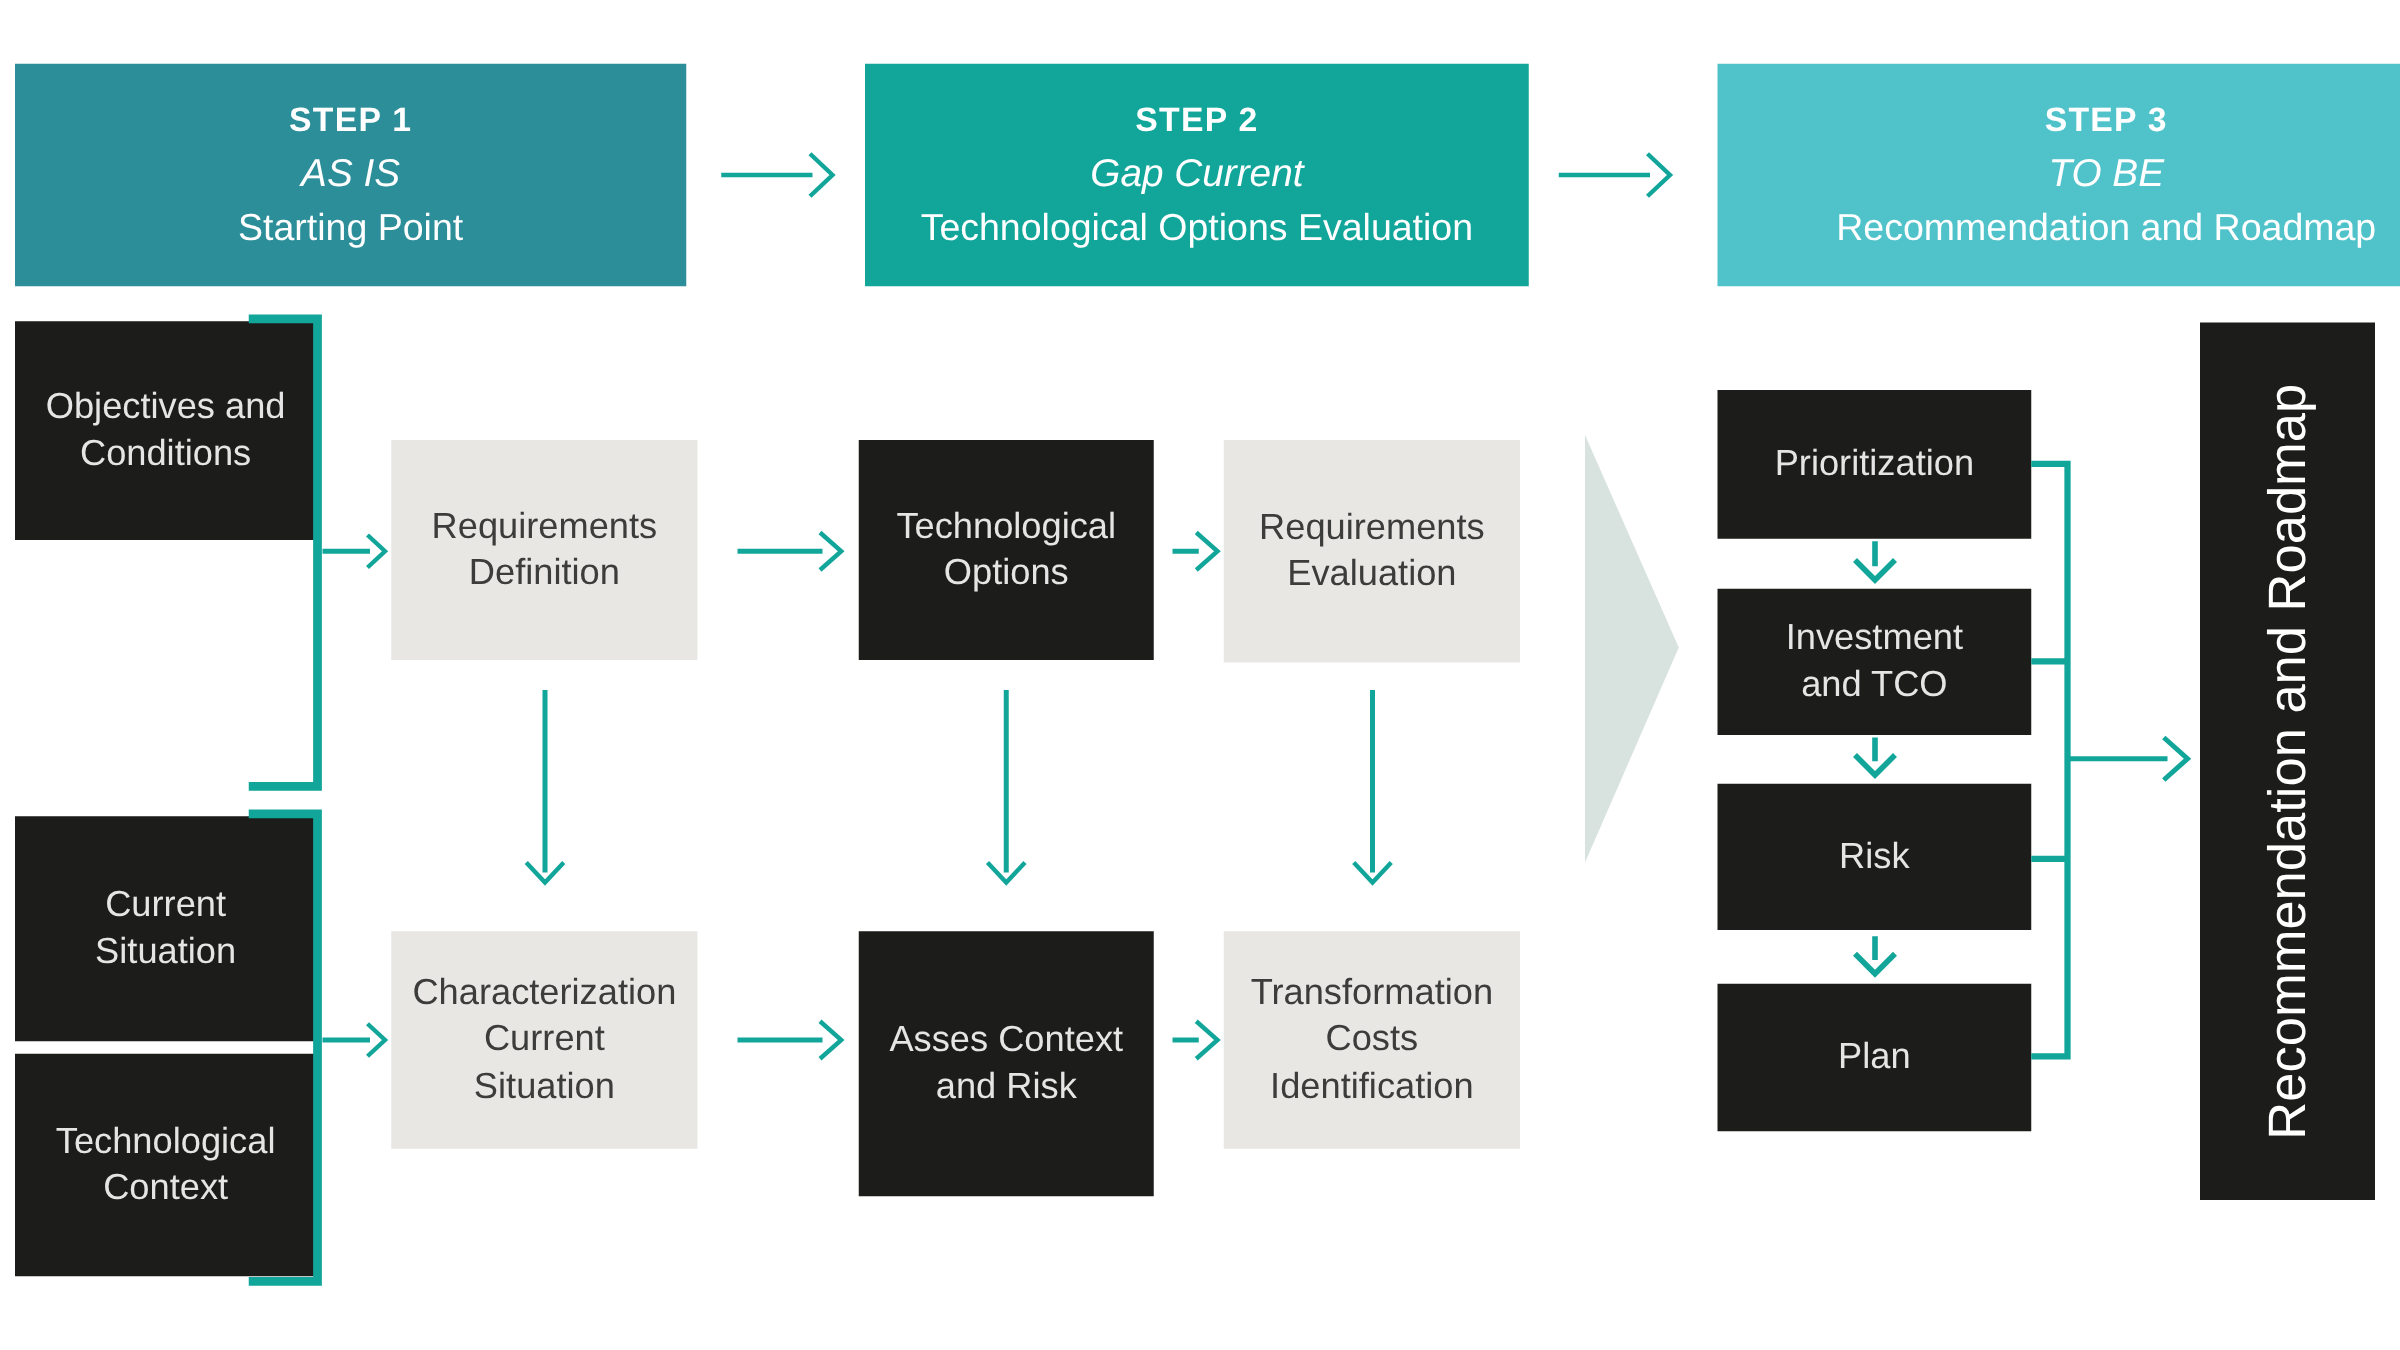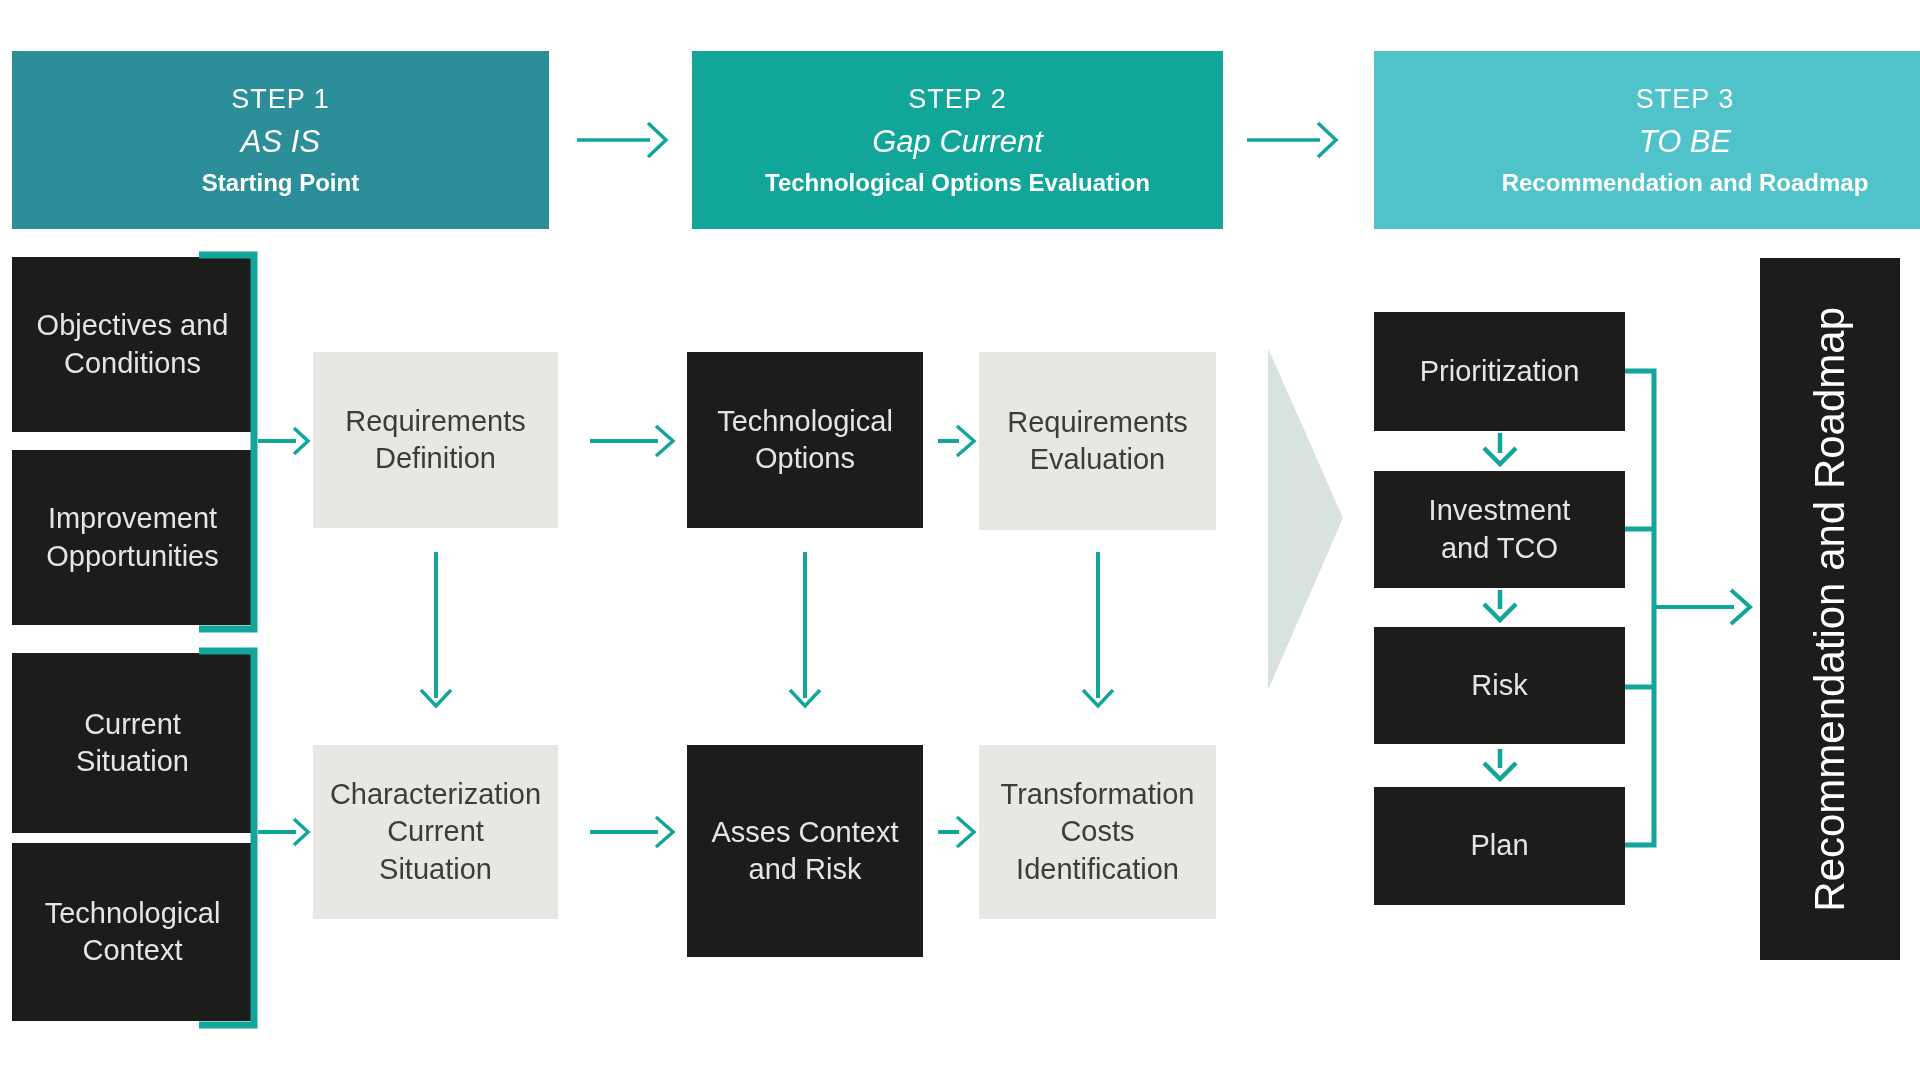--- a/index.html
+++ b/index.html
@@ -5,23 +5,23 @@
   html,body{margin:0;padding:0;background:#fff;}
   #canvas{
     position:relative;width:1920px;height:1080px;background:#fff;overflow:hidden;
     font-family:"Liberation Sans",sans-serif;
   }
   .abs{position:absolute;}
   .banner{
     display:flex;flex-direction:column;align-items:center;justify-content:center;
     color:#fff;text-align:center;gap:9px;
   }
-  .banner .b-label{font-size:27px;font-weight:normal;letter-spacing:1px;}
+  .banner .b-label{font-size:27px;font-weight:bold;letter-spacing:1px;}
   .banner .b-sub{font-size:31px;font-style:italic;}
-  .banner .b-title{font-size:24px;font-weight:700;}
+  .banner .b-title{font-size:30px;font-weight:400;}
   .bx{
     display:flex;align-items:center;justify-content:center;text-align:center;
     font-size:29px;line-height:1.28;white-space:pre-line;
   }
   .dark-box{background:var(--ink);color:#e5e5e5;}
   .gray-box{background:var(--panel-gray);color:var(--text-dark);}
   .final-box{
     background:var(--ink);color:#fff;display:flex;align-items:center;justify-content:center;
   }
   .final-box .vtext{
@@ -49,24 +49,20 @@
   </div>
   <div class="abs banner" style="left:1374px;top:51px;width:534px;height:178px;background:var(--teal-light);padding-left:44px;">
     <span class="b-label">STEP 3</span>
     <span class="b-sub">TO BE</span>
     <span class="b-title">Recommendation and Roadmap</span>
   </div>
 
   <div class="abs bx dark-box" style="left:12px;top:257px;width:241px;height:175px;">
     <span>Objectives and
 Conditions</span>
-  </div>
-  <div class="abs bx dark-box" style="left:12px;top:450px;width:241px;height:175px;">
-    <span>Improvement
-Opportunities</span>
   </div>
   <div class="abs bx dark-box" style="left:12px;top:653px;width:241px;height:180px;">
     <span>Current
 Situation</span>
   </div>
   <div class="abs bx dark-box" style="left:12px;top:843px;width:241px;height:178px;">
     <span>Technological
 Context</span>
   </div>
 

